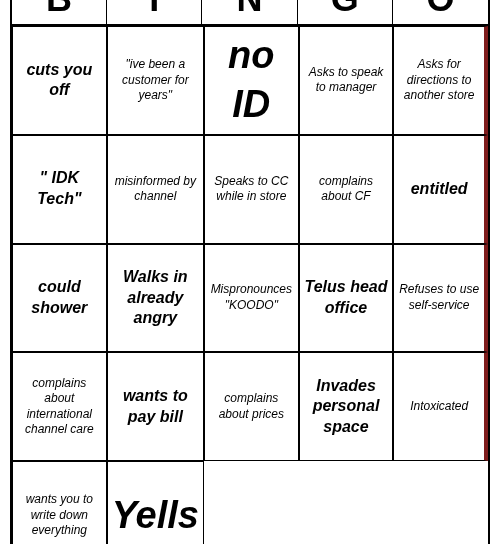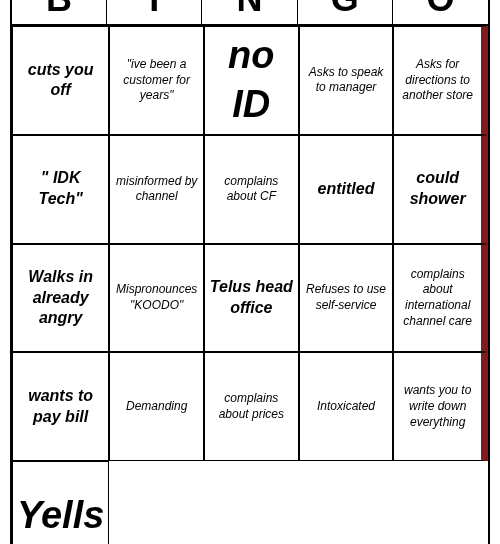--- a/index.html
+++ b/index.html
@@ -55,21 +55,21 @@
       display: flex;
       align-items: center;
       justify-content: center;
       text-align: center;
       padding: 4px;
       font-size: 12px;
       line-height: 1.3;
     }
 
     .bingo-cell:nth-child(5n) {
-      border-right: 7px solid #7f1d1d;
+      border-right: 4px solid #7f1d1d;
     }
 
     .bingo-cell.medium-text {
       font-size: 16px;
       font-weight: bold;
     }
 
     .bingo-cell.xl-text {
       font-size: 38px;
       font-weight: bold;
@@ -87,28 +87,29 @@
       <div class="bingo-letter">O</div>
     </div>
   <div class="bingo-grid">
   <div class="bingo-cell medium-text">cuts you off</div>
       <div class="bingo-cell">"ive been a customer for years"</div>
       <div class="bingo-cell xl-text">no ID</div>
       <div class="bingo-cell">Asks to speak to manager</div>
       <div class="bingo-cell">Asks for directions to another store</div>
       <div class="bingo-cell medium-text">" IDK Tech"</div>
       <div class="bingo-cell">misinformed by channel</div>
+      <div class="bingo-cell">Speaks to CC while in store</div>
       <div class="bingo-cell">complains about CF</div>
       <div class="bingo-cell medium-text">entitled</div>
       <div class="bingo-cell medium-text">could shower</div>
       <div class="bingo-cell medium-text">Walks in already angry</div>
       <div class="bingo-cell">Mispronounces "KOODO"</div>
       <div class="bingo-cell medium-text">Telus head office</div>
       <div class="bingo-cell">Refuses to use self-service</div>
       <div class="bingo-cell">complains about international channel care</div>
       <div class="bingo-cell medium-text">wants to pay bill</div>
-      <div class="bingo-cell">Demanding</div>
       <div class="bingo-cell">complains about prices</div>
+      <div class="bingo-cell medium-text">Invades personal space</div>
       <div class="bingo-cell">Intoxicated</div>
       <div class="bingo-cell">wants you to write down everything</div>
       <div class="bingo-cell xl-text">Yells</div>
     </div>
 </div>
 
 </body></html>

